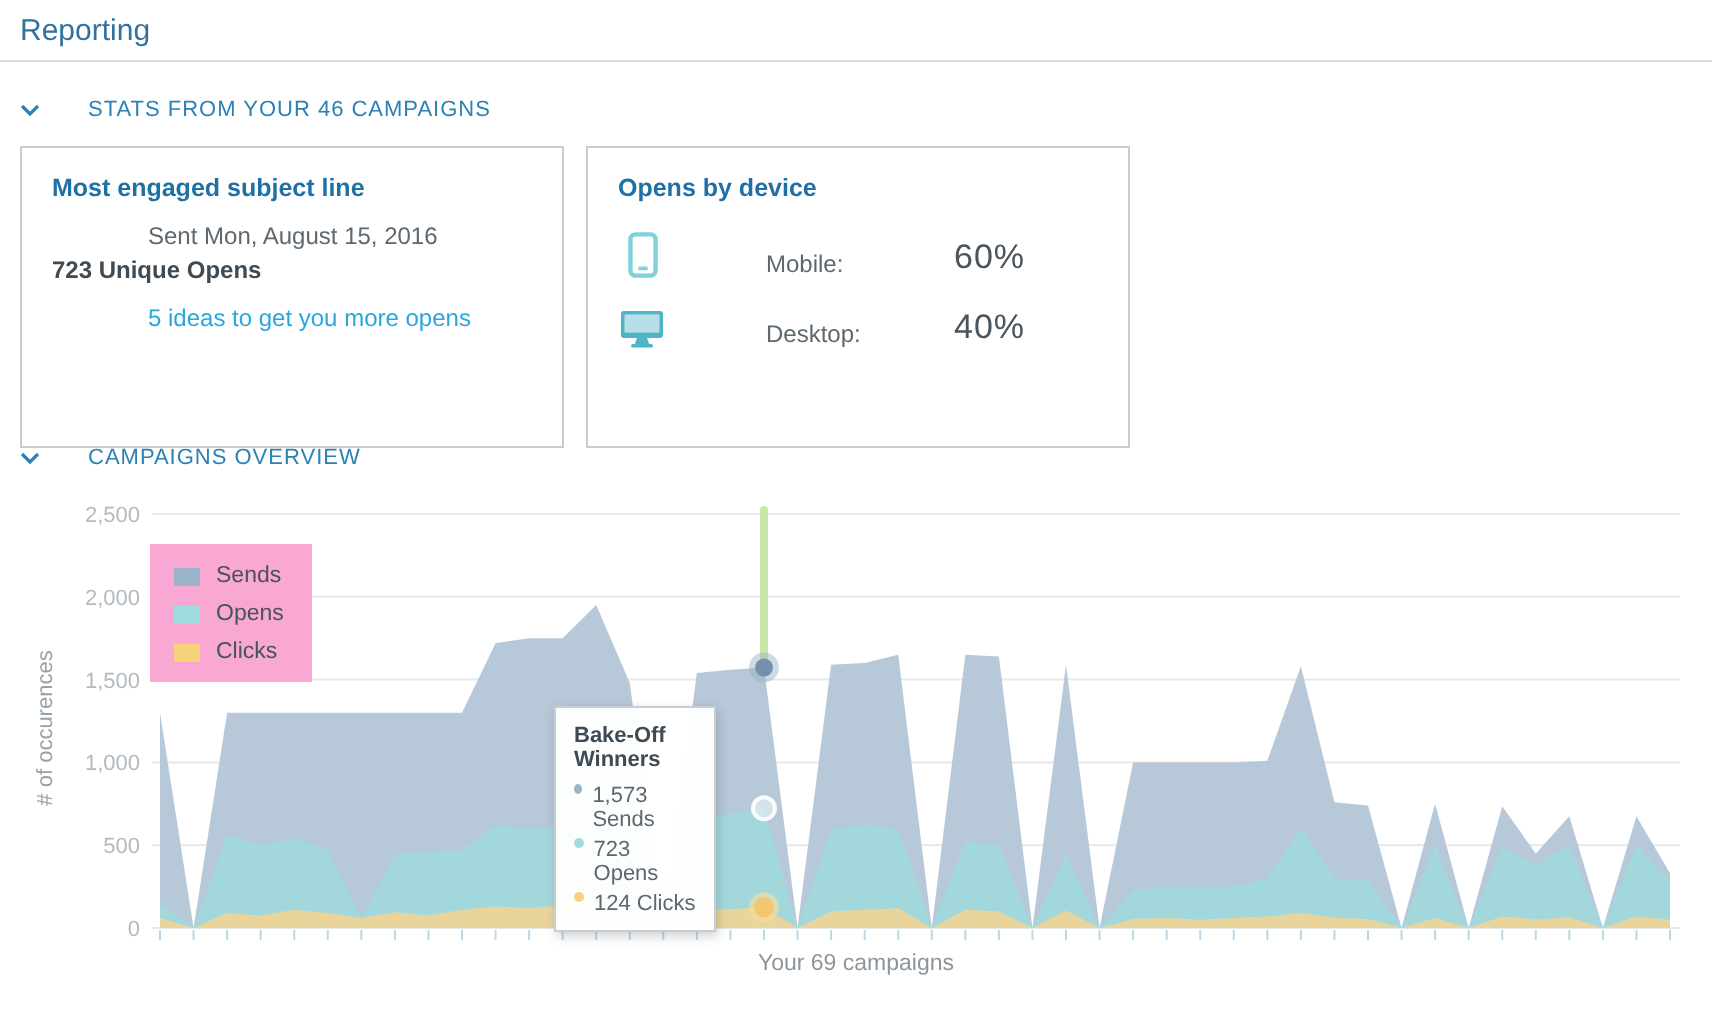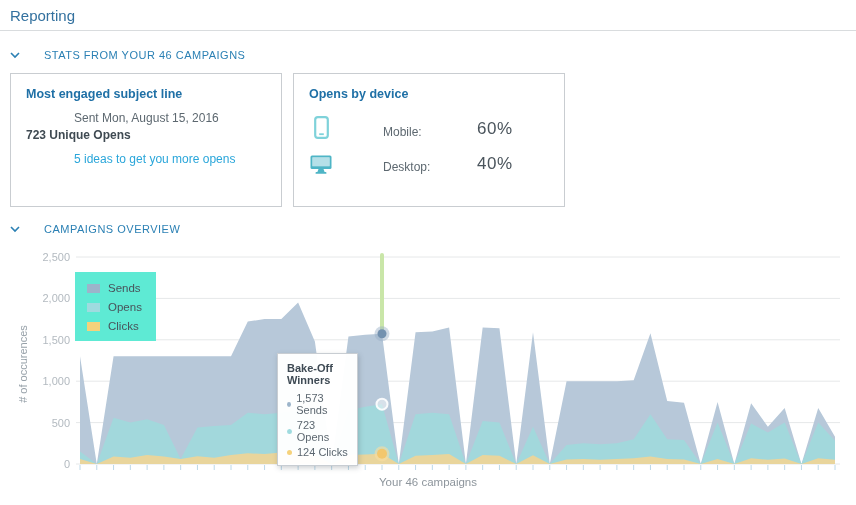--- a/index.html
+++ b/index.html
@@ -14,55 +14,55 @@
   .title-rule { position:absolute; left:0; top:30px; width:856px; border-bottom:1px solid #d9dcde; }
   .section-heading {
     position:absolute; display:flex; align-items:center; gap:24px;
     font-size:11px; letter-spacing:.5px; color:#2b80b4; cursor:pointer;
   }
   .section-heading svg { display:block; }
   #stats-heading { left:10px; top:49px; }
   #overview-heading { left:10px; top:223px; }
 
   .card {
-    position:absolute; top:73px; height:134px; width:272px;
+    position:absolute; top:73px; height:151px; width:272px;
     background:#fff; border:1px solid #c9cdd1; padding:13px 15px;
   }
   #card-subject { left:10px; }
   #card-devices { left:293px; }
   #card-challenge { left:576px; }
   .card-title { font-size:12.5px; font-weight:bold; color:#1f70a6; }
   .card-text { font-size:12px; color:#5d6870; }
   .card-link { font-size:12px; color:#2aa6da; cursor:pointer; }
   .mt8 { margin-top:8px; } .mt10 { margin-top:10px;margin-left:48px; } .mt3 { margin-top:3px; }
   .bold-dark { font-size:12px; font-weight:bold; color:#3f4a52; }
   .device-row { display:flex; align-items:flex-end; margin-top:15px;gap:42px; }
   .device-row .d-icon { width:24px; display:flex; justify-content:center; }
   .device-label { font-size:12px; color:#5d6870; margin-left:8px; width:52px; }
   .device-value { font-size:17px; color:#4a545c; letter-spacing:.5px; }
   #card-challenge .card-text { line-height:1.45; width:246px; }
 
   #chart-wrap { position:absolute; left:0; top:250px; width:856px; height:255px; }
   #chart-svg { position:absolute; left:0; top:0; cursor:crosshair; }
 
   .legend {
-    position:absolute; left:75px; top:22px; background:#5eead4; padding:10px 14px 9px 12px;
+    position:absolute; left:75px; top:22px; background:#f9a8d4; padding:10px 14px 9px 12px;
     display:flex; flex-direction:column; gap:7px; z-index:2;
   }
   .legend-row { display:flex; align-items:center; gap:8px; cursor:pointer; }
   .legend-swatch { width:13px; height:9px; display:inline-block; }
   .legend-label { font-size:11.5px; color:#49535b; }
 
   .tooltip {
     position:absolute; left:277px; top:103px; width:81px; z-index:3;
     background:rgba(255,255,255,.97); border:1px solid #c8cdd2;
     box-shadow:1px 2px 5px rgba(60,70,80,.25); padding:8px 9px 7px 9px;
   }
   .tooltip-title { font-size:11px; font-weight:bold; color:#3e4a54; margin-bottom:6px; }
-  .tooltip-row { display:flex; align-items:center; gap:5px; margin-top:3px; }
+  .tooltip-row { display:flex; gap:5px; margin-top:3px; }
   .tooltip-bullet { width:5px; height:5px; border-radius:50%; display:inline-block; }
   .tooltip-text { font-size:11px; color:#5c6770; }
 
   .ylabel {
     position:absolute; left:-27px; top:108px; width:100px; text-align:center;
     transform:rotate(-90deg); font-size:11px; color:#97a1a9;
   }
   .xlabel {
     position:absolute; left:0; top:226px; width:856px; text-align:center;
     font-size:11.5px; color:#8d959c;
@@ -221,16 +221,16 @@
         <span class="tooltip-bullet" style="background: rgb(159, 219, 223);"></span>
         <span class="tooltip-text">723 Opens</span>
       </div>
       <div class="tooltip-row">
         <span class="tooltip-bullet" style="background: rgb(246, 210, 123);"></span>
         <span class="tooltip-text">124 Clicks</span>
       </div>
     </div>
 
     <div class="ylabel"># of occurences</div>
-    <div class="xlabel">Your 46 campaigns</div>
+    <div class="xlabel">Your 69 campaigns</div>
   </div>
 
 </div>
 
 </body></html>

